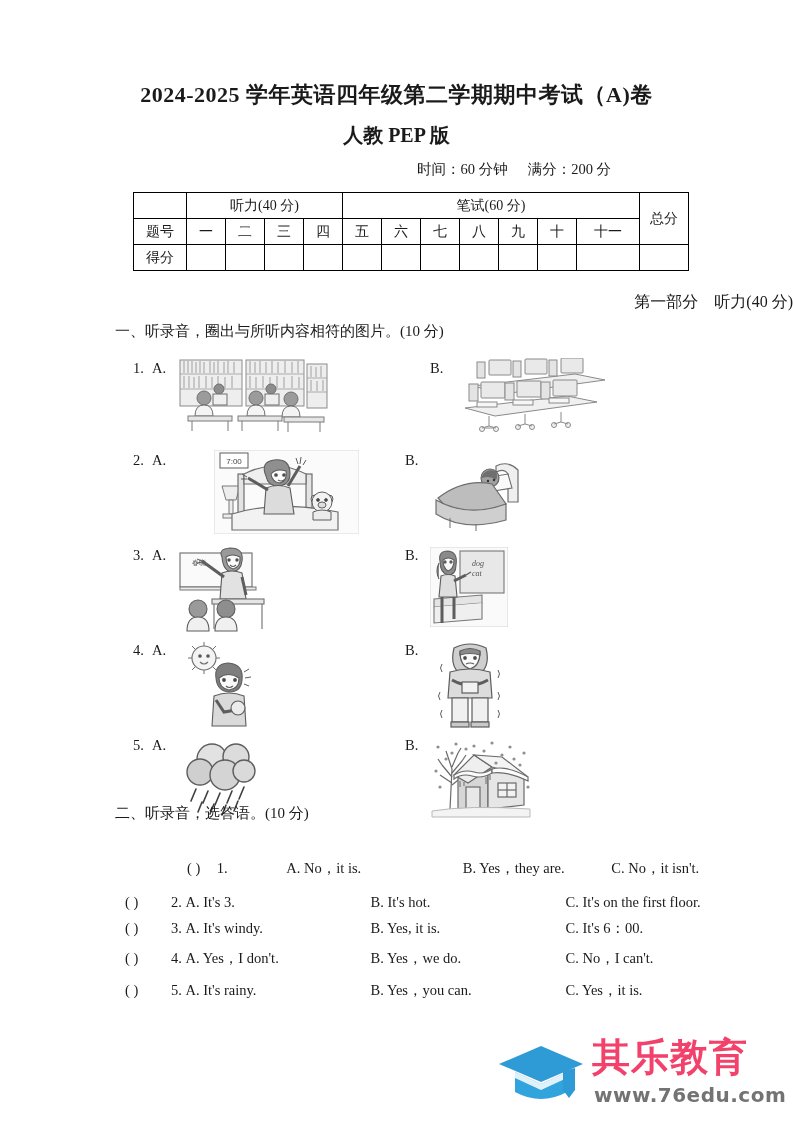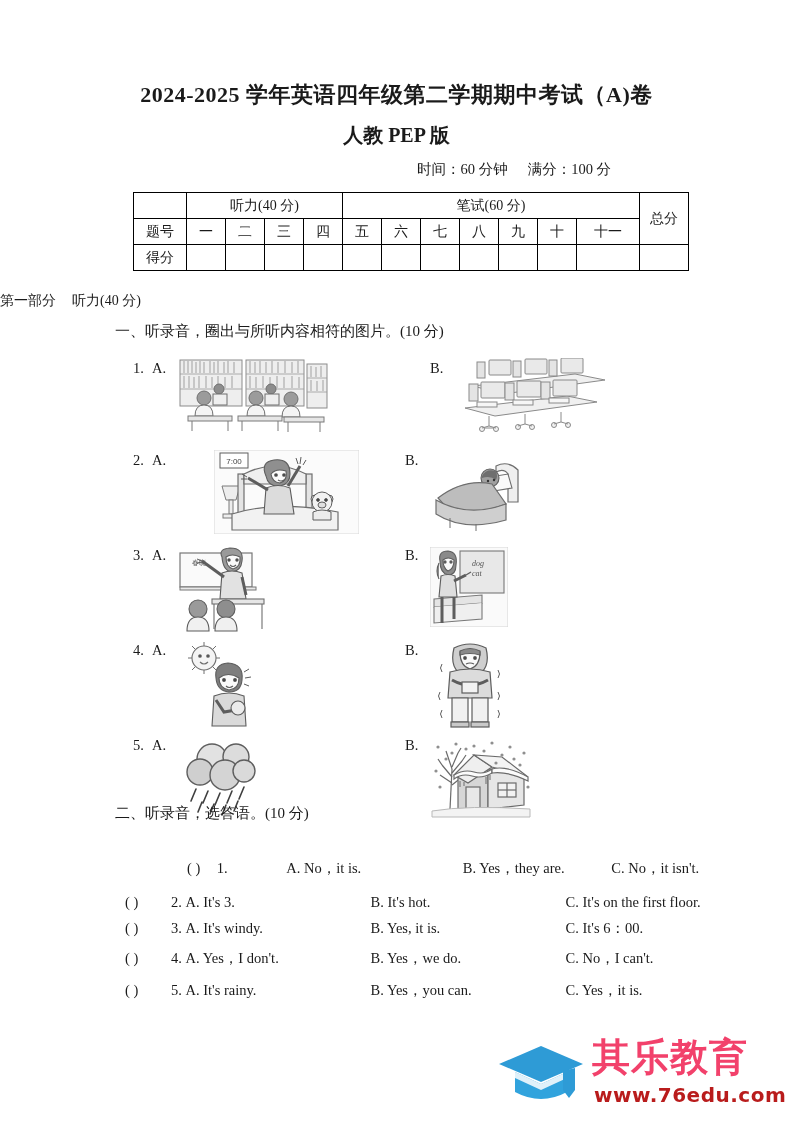--- a/index.html
+++ b/index.html
@@ -45,21 +45,21 @@
   }
   .col-label{ width:52px; }
   .col-num{ width:38px; }
   .col-num-wide{ width:62px; }
   .col-total{ width:48px; }
   .cell-h{ font-size:14px; }
 
   
   .part-title{
     position:absolute; left:0; top:292px; width:793px;
-    text-align:left; font-size:14px;
+    text-align:right; font-size:16px;
   }
   .part-title .gap{ display:inline-block; width:16px; }
 
   .q-head{
     position:absolute; left:115px;
     font-size:15px; white-space:nowrap;
   }
   #qhead1{ top:322px; }
   #qhead2{ top:804px; }
 
@@ -91,34 +91,34 @@
     position:absolute; left:95px; top:2px;
     font-size:38px; font-weight:bold;
     color:#f2416b;
     font-family:"DejaVu Sans", sans-serif;
     letter-spacing:1px;
     line-height:1;
   }
   .logo-url{
     position:absolute; left:97px; top:47px;
     font-size:20px; font-weight:bold;
-    color:#b91c1c;
+    color:#737373;
     font-family:"DejaVu Sans", sans-serif;
     letter-spacing:.5px;
   }
 </style>
 </head>
 <body>
 
 <div class="page">
 
   <div class="title-main">2024-2025 学年英语四年级第二学期期中考试（A)卷</div>
   <div class="title-sub">人教 PEP 版</div>
   <div class="meta-line">
-    <span>时间：60 分钟</span><span class="meta-gap"></span><span>满分：100 分</span>
+    <span>时间：60 分钟</span><span class="meta-gap"></span><span>满分：200 分</span>
   </div>
 
   <table class="score-table">
     <tbody>
         <tr>
       <td class="col-label"></td>
       <td class="cell-h" colspan="4">听力(40 分)</td>
       <td class="cell-h" colspan="7">笔试(60 分)</td>
       <td class="col-total" rowspan="2">总分</td>
     </tr>

